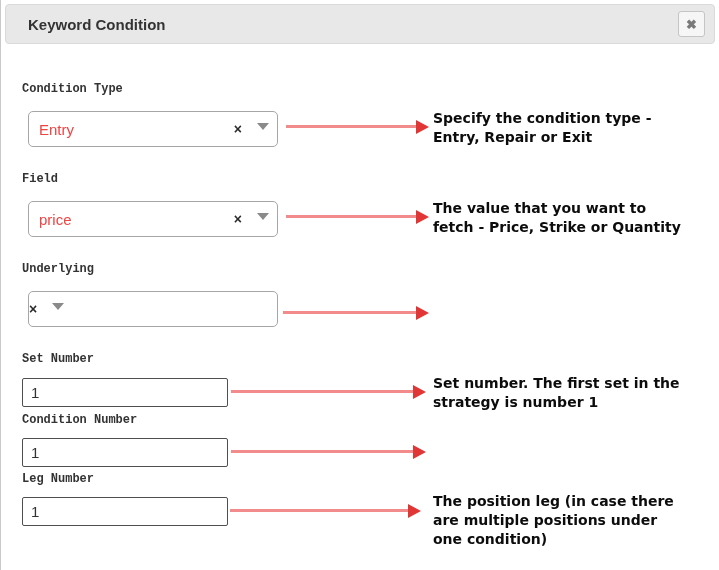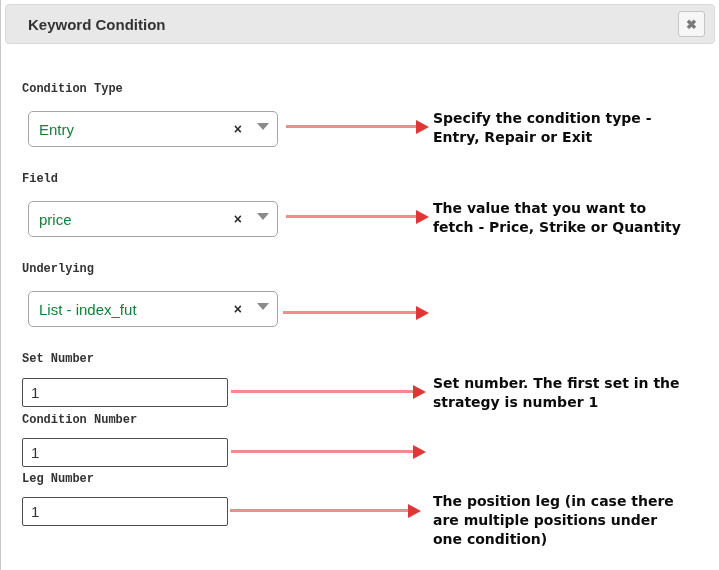--- a/index.html
+++ b/index.html
@@ -64,21 +64,21 @@
     border-radius: 5px;
     box-sizing: border-box;
     display: flex; align-items: center;
     cursor: pointer;
   }
   .r1-select { top: 111px; }
   .r2-select { top: 201px; }
   .r3-select { top: 291px; }
   .sel-value {
     flex: 1; margin-left: 10px;
-    font-size: 15px; color: #15803d;
+    font-size: 15px; color: #ef4444;
     white-space: nowrap; overflow: hidden;
   }
   .sel-clear {
     font-size: 14px; font-weight: bold; color: #2b2b2b;
     margin-right: 15px; line-height: 1; cursor: pointer;
   }
   .sel-caret {
     width: 0; height: 0;
     border-left: 6px solid transparent;
     border-right: 6px solid transparent;
@@ -159,21 +159,20 @@
   <div class="sel r2-select">
     <span class="sel-value">price</span>
     <span class="sel-clear">×</span>
     <span class="sel-caret"></span>
   </div>
   <div class="arrow r2-arrow"></div>
   <div class="note r2-note">The value that you want to fetch - Price, Strike or Quantity</div>
 
   <div class="flabel r3-label">Underlying</div>
   <div class="sel r3-select">
-    <span class="sel-value">List - index_fut</span>
     <span class="sel-clear">×</span>
     <span class="sel-caret"></span>
   </div>
   <div class="arrow r3-arrow"></div>
 
   <div class="flabel r4-label">Set Number</div>
   <input class="tinput r4-input" type="text" value="1" style="">
   <div class="arrow r4-arrow"></div>
   <div class="note r4-note">Set number. The first set in the strategy is number 1</div>
 

